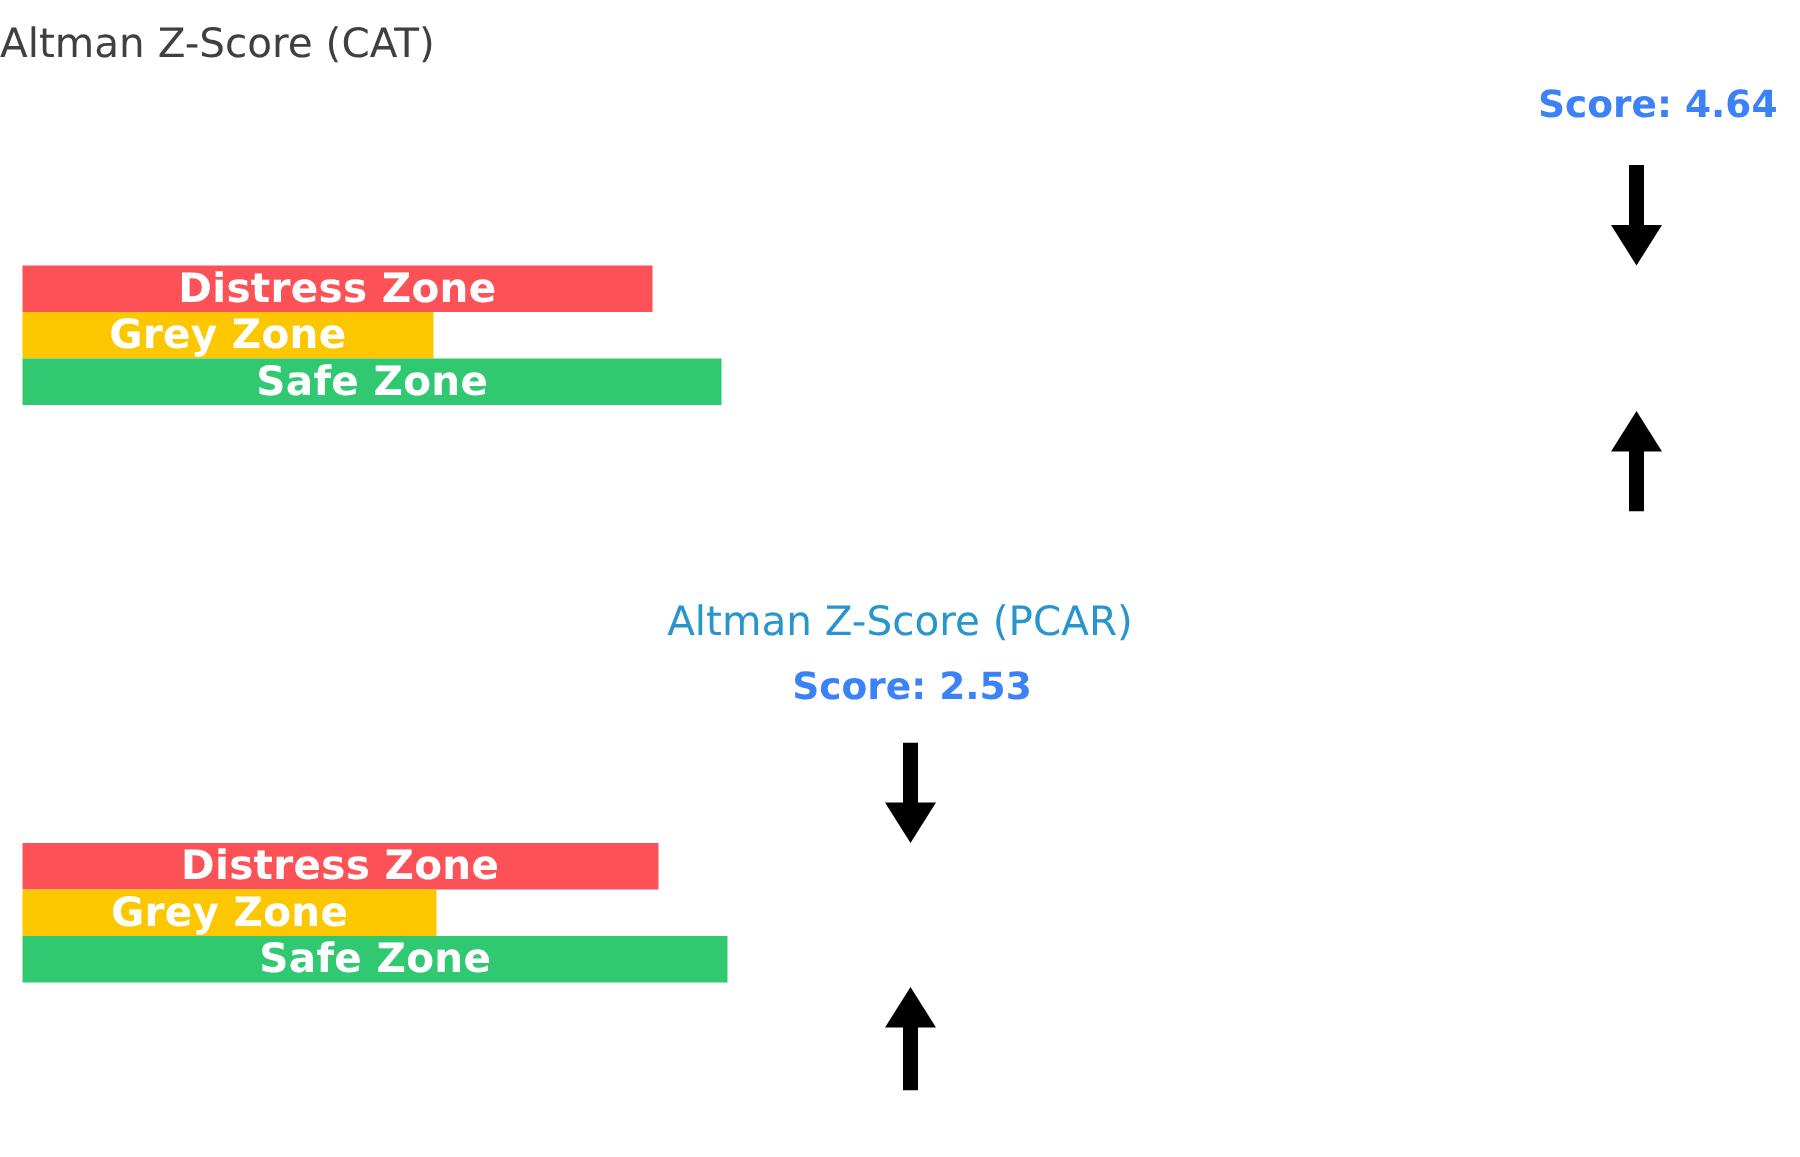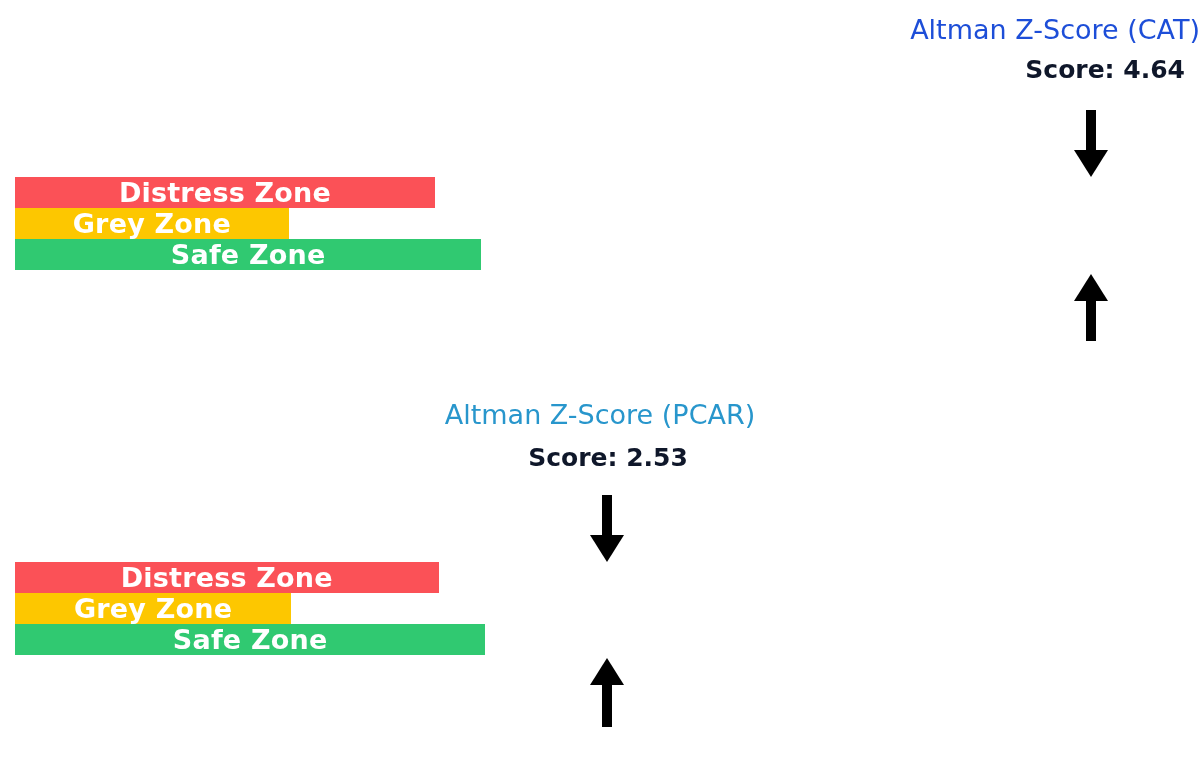--- a/index.html
+++ b/index.html
@@ -26,21 +26,21 @@
     font-size: 27px;
     font-weight: 400;
     white-space: nowrap;
     letter-spacing: 0px;
   }
   .score-label {
     position: absolute;
     font-family: "DejaVu Sans", "Liberation Sans", sans-serif;
     font-size: 25px;
     font-weight: bold;
-    color: #0f172a;
+    color: #3b82f6;
     white-space: nowrap;
   }
   .zone-bar {
     position: absolute;
     display: flex;
     flex-direction: column;
   }
   .zone {
     position: relative;
     height: 100%;
@@ -62,21 +62,21 @@
   }
   .arrow svg {
     display: block;
   }
 </style>
 </head>
 <body>
 
 <div class="panel" style="top:0;height:380px;">
 
-  <div class="chart-title" style="left:0;width:1200px;top:14px;text-align:right;color:#1d4ed8;">Altman Z-Score (CAT)</div>
+  <div class="chart-title" style="left:0;width:1200px;top:14px;text-align:left;color:#404040;">Altman Z-Score (CAT)</div>
 
   <div class="score-label" style="right:15px;top:55px;text-align:right;">Score: 4.64</div>
 
   <div class="arrow" style="left:1070px;top:110px;width:42px;height:68px;">
     <svg width="42" height="68" viewBox="0 0 42 68">
       <rect x="16" y="0" width="10" height="44" fill="#000000"></rect>
       <polygon points="4,40 38,40 21,67" fill="#000000"></polygon>
     </svg>
   </div>
 

